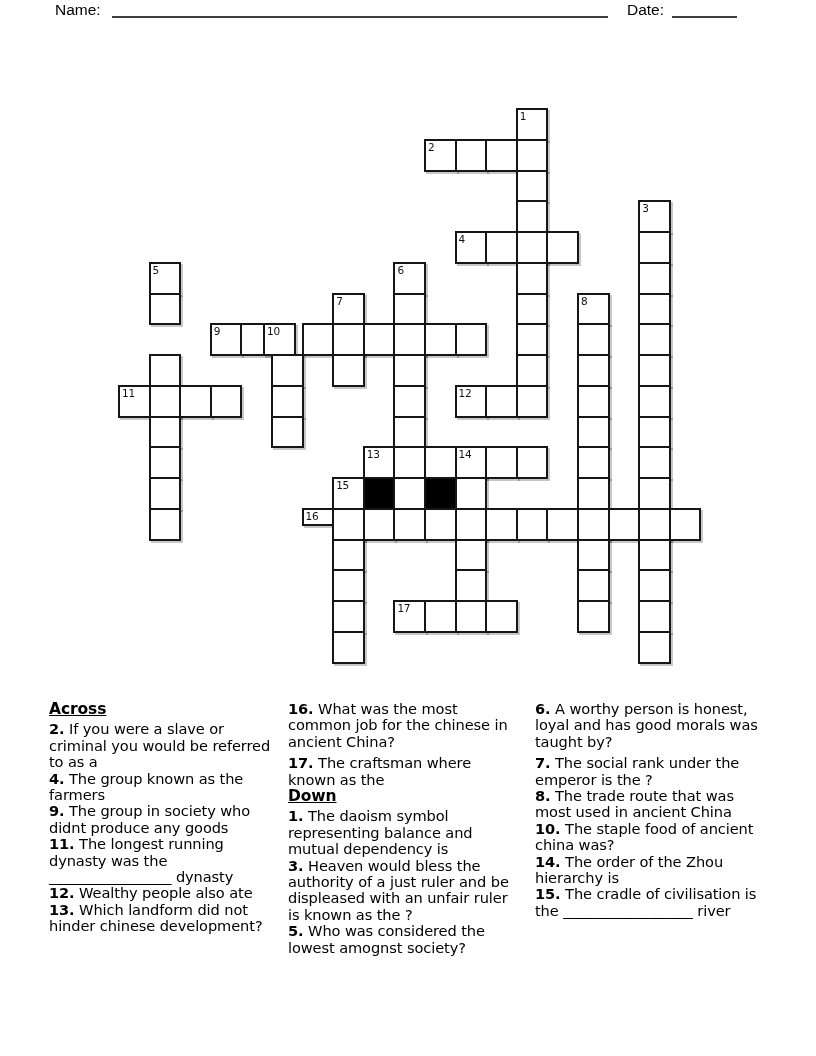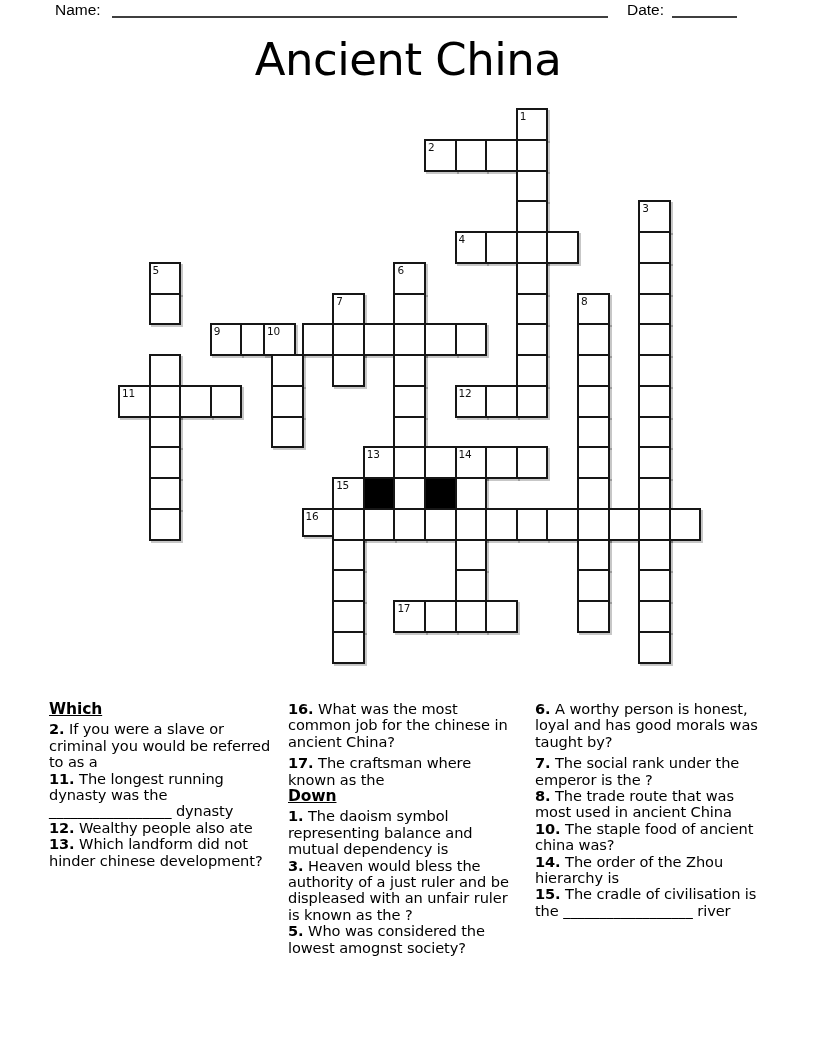--- a/index.html
+++ b/index.html
@@ -48,21 +48,20 @@
 <body>
 
 <div id="page">
 
   <span id="name-label" class="hdr-label">Name:</span>
   <div id="name-line" class="hdr-line"></div>
 
   <span id="date-label" class="hdr-label">Date:</span>
   <div id="date-line" class="hdr-line"></div>
 
-  <div id="title">Ancient China</div>
 
   <div id="grid">
       <div class="cell" style="left: 515.8px; top: 108px; width: 32.6px; height: 32.75px;">
         <span class="cellnum">1</span>
       </div>
       <div class="cell" style="left: 424px; top: 138.75px; width: 32.6px; height: 32.75px;">
         <span class="cellnum">2</span>
       </div>
       <div class="cell" style="left: 454.6px; top: 138.75px; width: 32.6px; height: 32.75px;"></div>
       <div class="cell" style="left: 485.2px; top: 138.75px; width: 32.6px; height: 32.75px;"></div>
@@ -157,21 +156,21 @@
       <div class="cell" style="left: 332.2px; top: 477px; width: 32.6px; height: 32.75px; padding-left: 48px;">
         <span class="cellnum">15</span>
       </div>
       <div class="cell black" style="left: 362.8px; top: 477px; width: 32.6px; height: 32.75px;"></div>
       <div class="cell" style="left: 393.4px; top: 477px; width: 32.6px; height: 32.75px;"></div>
       <div class="cell black" style="left: 424px; top: 477px; width: 32.6px; height: 32.75px;"></div>
       <div class="cell" style="left: 454.6px; top: 477px; width: 32.6px; height: 32.75px;"></div>
       <div class="cell" style="left: 577px; top: 477px; width: 32.6px; height: 32.75px;"></div>
       <div class="cell" style="left: 638.2px; top: 477px; width: 32.6px; height: 32.75px;"></div>
       <div class="cell" style="left: 148.6px; top: 507.75px; width: 32.6px; height: 32.75px;"></div>
-      <div class="cell" style="left: 301.6px; top: 507.75px; width: 32.6px; height: 29px;">
+      <div class="cell" style="left: 301.6px; top: 507.75px; width: 32.6px; height: 18px;">
         <span class="cellnum">16</span>
       </div>
       <div class="cell" style="left: 332.2px; top: 507.75px; width: 32.6px; height: 32.75px;"></div>
       <div class="cell" style="left: 362.8px; top: 507.75px; width: 32.6px; height: 32.75px;"></div>
       <div class="cell" style="left: 393.4px; top: 507.75px; width: 32.6px; height: 32.75px;"></div>
       <div class="cell" style="left: 424px; top: 507.75px; width: 32.6px; height: 32.75px;"></div>
       <div class="cell" style="left: 454.6px; top: 507.75px; width: 32.6px; height: 32.75px;"></div>
       <div class="cell" style="left: 485.2px; top: 507.75px; width: 32.6px; height: 32.75px;"></div>
       <div class="cell" style="left: 515.8px; top: 507.75px; width: 32.6px; height: 32.75px;"></div>
       <div class="cell" style="left: 546.4px; top: 507.75px; width: 32.6px; height: 32.75px;"></div>
@@ -194,24 +193,28 @@
       <div class="cell" style="left: 424px; top: 600px; width: 32.6px; height: 32.75px;"></div>
       <div class="cell" style="left: 454.6px; top: 600px; width: 32.6px; height: 32.75px;"></div>
       <div class="cell" style="left: 485.2px; top: 600px; width: 32.6px; height: 32.75px;"></div>
       <div class="cell" style="left: 577px; top: 600px; width: 32.6px; height: 32.75px;"></div>
       <div class="cell" style="left: 638.2px; top: 600px; width: 32.6px; height: 32.75px;"></div>
       <div class="cell" style="left: 332.2px; top: 630.75px; width: 32.6px; height: 32.75px;"></div>
       <div class="cell" style="left: 638.2px; top: 630.75px; width: 32.6px; height: 32.75px;"></div>
     </div>
 
   <div id="clue-col-1" class="clue-col">
-      <div class="clue-header">Which</div>
+      <div class="clue-header">Across</div>
       <p class="clue"><b class="clue-num">2.</b> <span class="clue-text">If you were a slave or
 criminal you would be referred
 to as a</span></p>
+      <p class="clue"><b class="clue-num">4.</b> <span class="clue-text">The group known as the
+farmers</span></p>
+      <p class="clue"><b class="clue-num">9.</b> <span class="clue-text">The group in society who
+didnt produce any goods</span></p>
       <p class="clue"><b class="clue-num">11.</b> <span class="clue-text">The longest running
 dynasty was the
 _________________ dynasty</span></p>
       <p class="clue"><b class="clue-num">12.</b> <span class="clue-text">Wealthy people also ate</span></p>
       <p class="clue"><b class="clue-num">13.</b> <span class="clue-text">Which landform did not
 hinder chinese development?</span></p>
     </div>
   <div id="clue-col-2" class="clue-col">
       <p class="clue"><b class="clue-num">16.</b> <span class="clue-text">What was the most
 common job for the chinese in

